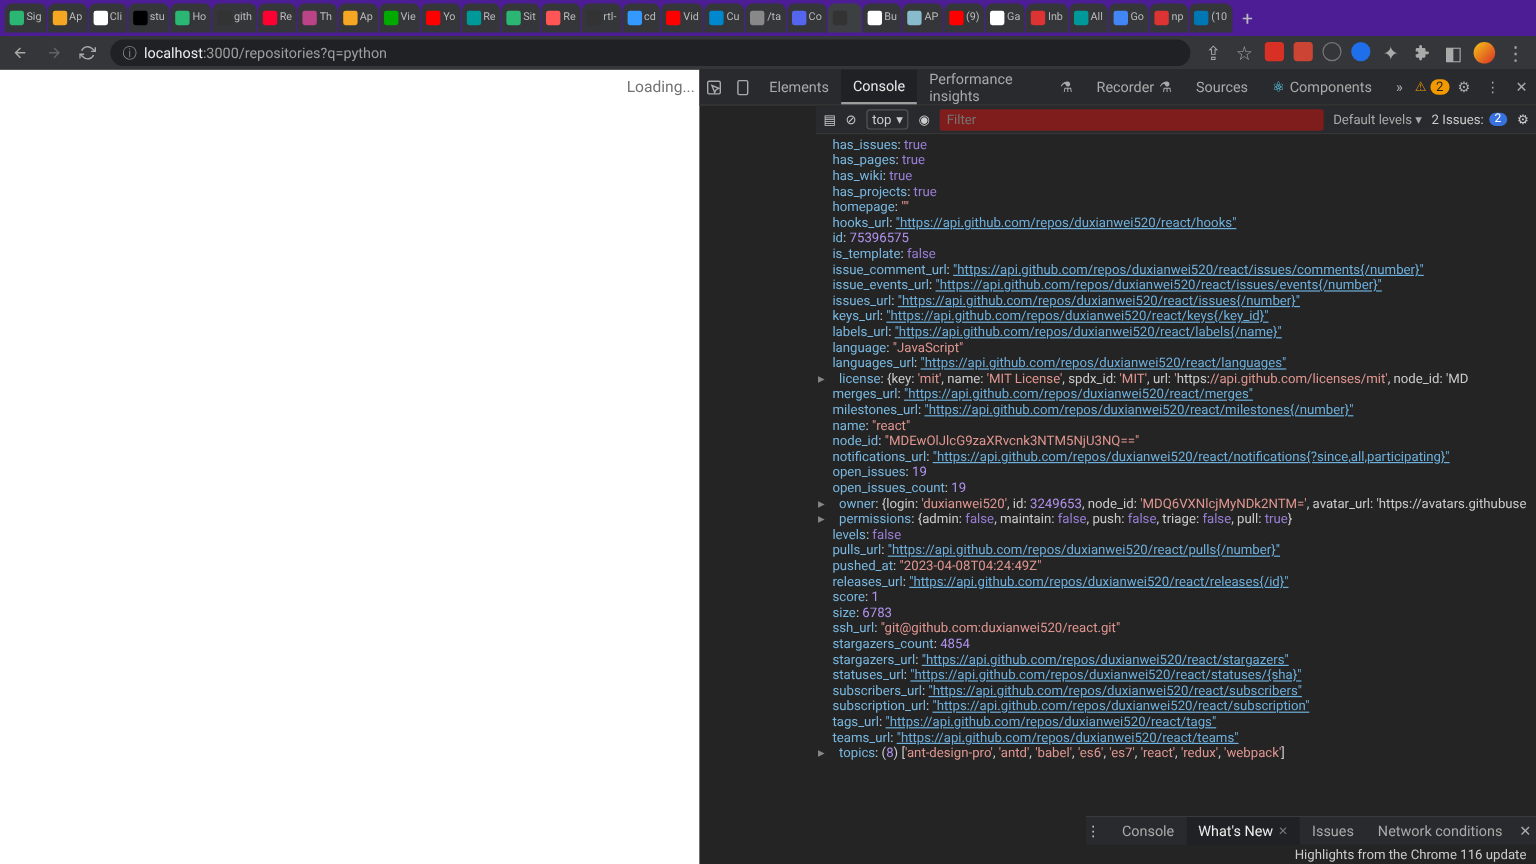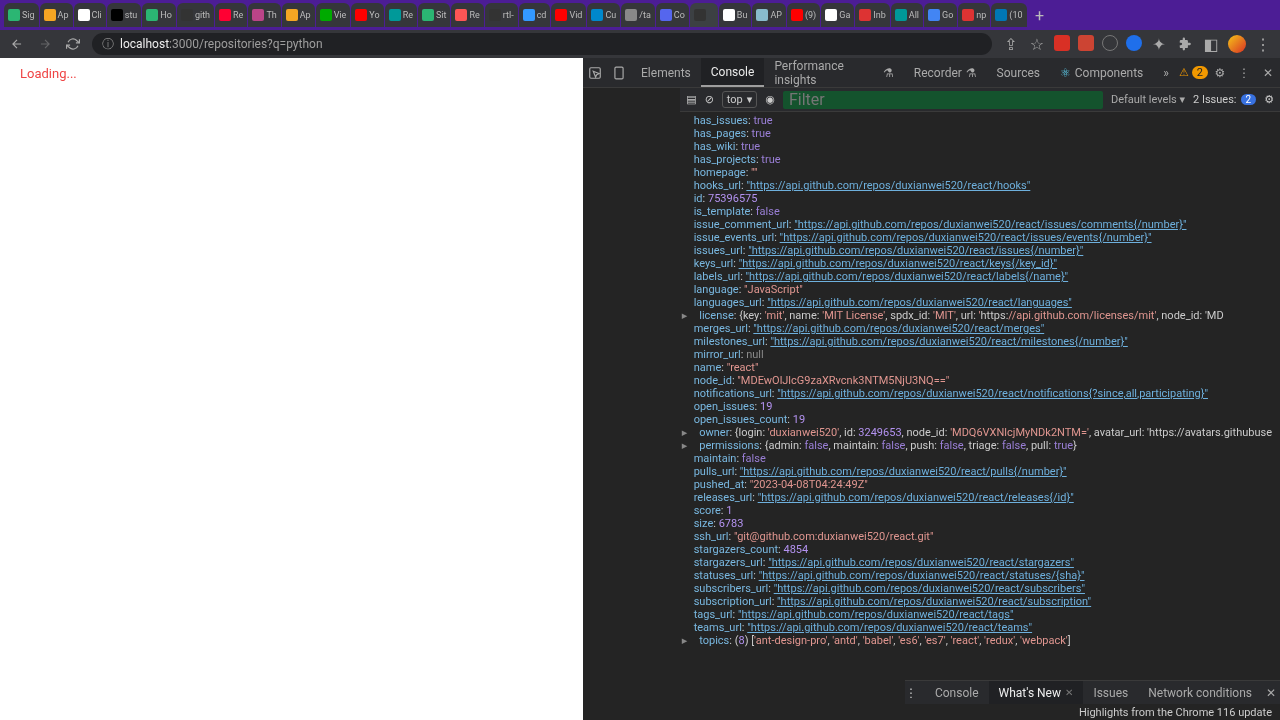--- a/index.html
+++ b/index.html
@@ -23,34 +23,34 @@
 
 .main { flex: 1; display: flex; overflow: hidden; }
 .webpage { width: 583px; background: #fff; color: #222; display: flex; flex-direction: column; }
 .wp-header { height: 48px; display: flex; align-items: center; padding: 0 14px; gap: 10px; }
 .logo { font-weight: 700; font-size: 18px; color: #0ea573; }
 .wp-header .spacer { flex: 1; }
 .search-input { width: 118px; height: 30px; border: 2px solid #3b82f6; border-radius: 5px; padding: 0 8px; font-size: 12px; color: #333; outline: none; }
 .btn { height: 30px; padding: 0 12px; border-radius: 5px; font-size: 12px; border: 1px solid #ccc; background: #fff; cursor: pointer; }
 .btn.signin { color: #555; }
 .btn.signup { background: #0ea573; color: #fff; border: none; }
-.wp-body { padding: 8px 20px; font-size: 13px; color: #ef4444; }
+.wp-body { padding: 8px 4px; font-size: 13px; color: #737373; text-align: right; }
 
 
 .devtools { flex: 1; background: #242424; color: #cbcbcb; display: flex; flex-direction: column; font-size: 12px; align-items: flex-end; }
 .dt-tabs { height: 30px; background: #292a2d; display: flex; align-items: center; border-bottom: 1px solid #3a3a3a; }
 .dt-tabs .ticon { width: 26px; display:flex; align-items:center; justify-content:center; color:#aaa; cursor:pointer;}
 .dt-tabs .ttab { padding: 0 10px; height: 100%; display: flex; align-items: center; gap: 4px; color: #aaa; cursor: pointer; font-size: 12px; }
 .dt-tabs .ttab.active { background: #202124; color: #eaeaea; border-bottom: 2px solid #9e9e9e; }
 .dt-tabs .spacer { flex: 1; }
 .dt-tabs .warnbadge { color:#f29900; font-size:11px; display:flex; align-items:center; gap:3px;}
 .dt-tabs .warnbadge .num{ background:#f29900; color:#242424; border-radius:8px; padding:0 5px;}
 .dt-toolbar { height: 24px; background: #292a2d; display: flex; align-items: center; gap: 8px; padding: 0 6px; border-bottom: 1px solid #3a3a3a; font-size: 11px; }
 .dt-toolbar .ctx { color:#ccc; padding: 1px 4px; border:1px solid #555; border-radius:3px; display:flex; gap:4px; align-items:center;}
-.dt-toolbar .filter { flex: 0 0 320px; background: #14532d; color:#aaa; height:18px; border:none; padding:0 6px; border-radius:2px; font-size:16px;}
+.dt-toolbar .filter { flex: 0 0 320px; background: #7f1d1d; color:#aaa; height:18px; border:none; padding:0 6px; border-radius:2px; font-size:11px;}
 .dt-toolbar .levels { margin-left:auto; color:#aaa;}
 .dt-toolbar .issues { color:#ccc; display:flex;align-items:center;gap:4px;}
 .dt-toolbar .issues .count { background:#3871e0; color:#fff; border-radius:8px; padding:0 5px; font-size:10px;}
 
 .dt-console { flex: 1; overflow: auto; font-family: Menlo, Consolas, monospace; font-size: 11px; line-height: 13px; padding: 2px 8px 4px 24px; background:#242424; }
 .dt-console .row { white-space: pre; }
 .k { color: #79b8e1; } 
 .p { color: #cbcbcb; } 
 .s { color: #e09690; } 
 .u { color: #6eb0dd; text-decoration: underline; } 
@@ -308,29 +308,28 @@
         <div class="row"><span class="k">issue_comment_url</span><span class="p">: </span><span class="u">"https://api.github.com/repos/duxianwei520/react/issues/comments{/number}"</span></div>
         <div class="row"><span class="k">issue_events_url</span><span class="p">: </span><span class="u">"https://api.github.com/repos/duxianwei520/react/issues/events{/number}"</span></div>
         <div class="row"><span class="k">issues_url</span><span class="p">: </span><span class="u">"https://api.github.com/repos/duxianwei520/react/issues{/number}"</span></div>
         <div class="row"><span class="k">keys_url</span><span class="p">: </span><span class="u">"https://api.github.com/repos/duxianwei520/react/keys{/key_id}"</span></div>
         <div class="row"><span class="k">labels_url</span><span class="p">: </span><span class="u">"https://api.github.com/repos/duxianwei520/react/labels{/name}"</span></div>
         <div class="row"><span class="k">language</span><span class="p">: </span><span class="s">"JavaScript"</span></div>
         <div class="row"><span class="k">languages_url</span><span class="p">: </span><span class="u">"https://api.github.com/repos/duxianwei520/react/languages"</span></div>
         <div class="row"><span class="ex">▸</span><span class="k">license</span><span class="p">: </span><span class="p">{<span class="p">key:</span> <span class="s">'mit'</span>, <span class="p">name:</span> <span class="s">'MIT License'</span>, <span class="p">spdx_id:</span> <span class="s">'MIT'</span>, <span class="p">url:</span> <span class="s">'<span class="p">https:</span>//api.github.com/licenses/mit'</span>, <span class="p">node_id:</span> 'MD</span></div>
         <div class="row"><span class="k">merges_url</span><span class="p">: </span><span class="u">"https://api.github.com/repos/duxianwei520/react/merges"</span></div>
         <div class="row"><span class="k">milestones_url</span><span class="p">: </span><span class="u">"https://api.github.com/repos/duxianwei520/react/milestones{/number}"</span></div>
-        <div class="row"><span class="k">mirror_url</span><span class="p">: </span><span class="nl">null</span></div>
         <div class="row"><span class="k">name</span><span class="p">: </span><span class="s">"react"</span></div>
         <div class="row"><span class="k">node_id</span><span class="p">: </span><span class="s">"MDEwOlJlcG9zaXRvcnk3NTM5NjU3NQ=="</span></div>
         <div class="row"><span class="k">notifications_url</span><span class="p">: </span><span class="u">"https://api.github.com/repos/duxianwei520/react/notifications{?since,all,participating}"</span></div>
         <div class="row"><span class="k">open_issues</span><span class="p">: </span><span class="n">19</span></div>
         <div class="row"><span class="k">open_issues_count</span><span class="p">: </span><span class="n">19</span></div>
         <div class="row"><span class="ex">▸</span><span class="k">owner</span><span class="p">: </span><span class="p">{<span class="p">login:</span> <span class="s">'duxianwei520'</span>, <span class="p">id:</span> <span class="n">3249653</span>, <span class="p">node_id:</span> <span class="s">'MDQ6VXNlcjMyNDk2NTM='</span>, <span class="p">avatar_url:</span> '<span class="p">https:</span>//avatars.githubuse</span></div>
         <div class="row"><span class="ex">▸</span><span class="k">permissions</span><span class="p">: </span><span class="p">{admin: </span><span class="b">false</span><span class="p">, maintain: </span><span class="b">false</span><span class="p">, push: </span><span class="b">false</span><span class="p">, triage: </span><span class="b">false</span><span class="p">, pull: </span><span class="b">true</span><span class="p">}</span></div>
-        <div class="row"><span class="k">maintain</span><span class="p">: </span><span class="b">false</span></div>
+        <div class="row"><span class="k">levels</span><span class="p">: </span><span class="b">false</span></div>
         <div class="row"><span class="k">pulls_url</span><span class="p">: </span><span class="u">"https://api.github.com/repos/duxianwei520/react/pulls{/number}"</span></div>
         <div class="row"><span class="k">pushed_at</span><span class="p">: </span><span class="s">"2023-04-08T04:24:49Z"</span></div>
         <div class="row"><span class="k">releases_url</span><span class="p">: </span><span class="u">"https://api.github.com/repos/duxianwei520/react/releases{/id}"</span></div>
         <div class="row"><span class="k">score</span><span class="p">: </span><span class="n">1</span></div>
         <div class="row"><span class="k">size</span><span class="p">: </span><span class="n">6783</span></div>
         <div class="row"><span class="k">ssh_url</span><span class="p">: </span><span class="s">"git@github.com:duxianwei520/react.git"</span></div>
         <div class="row"><span class="k">stargazers_count</span><span class="p">: </span><span class="n">4854</span></div>
         <div class="row"><span class="k">stargazers_url</span><span class="p">: </span><span class="u">"https://api.github.com/repos/duxianwei520/react/stargazers"</span></div>
         <div class="row"><span class="k">statuses_url</span><span class="p">: </span><span class="u">"https://api.github.com/repos/duxianwei520/react/statuses/{sha}"</span></div>
         <div class="row"><span class="k">subscribers_url</span><span class="p">: </span><span class="u">"https://api.github.com/repos/duxianwei520/react/subscribers"</span></div>

